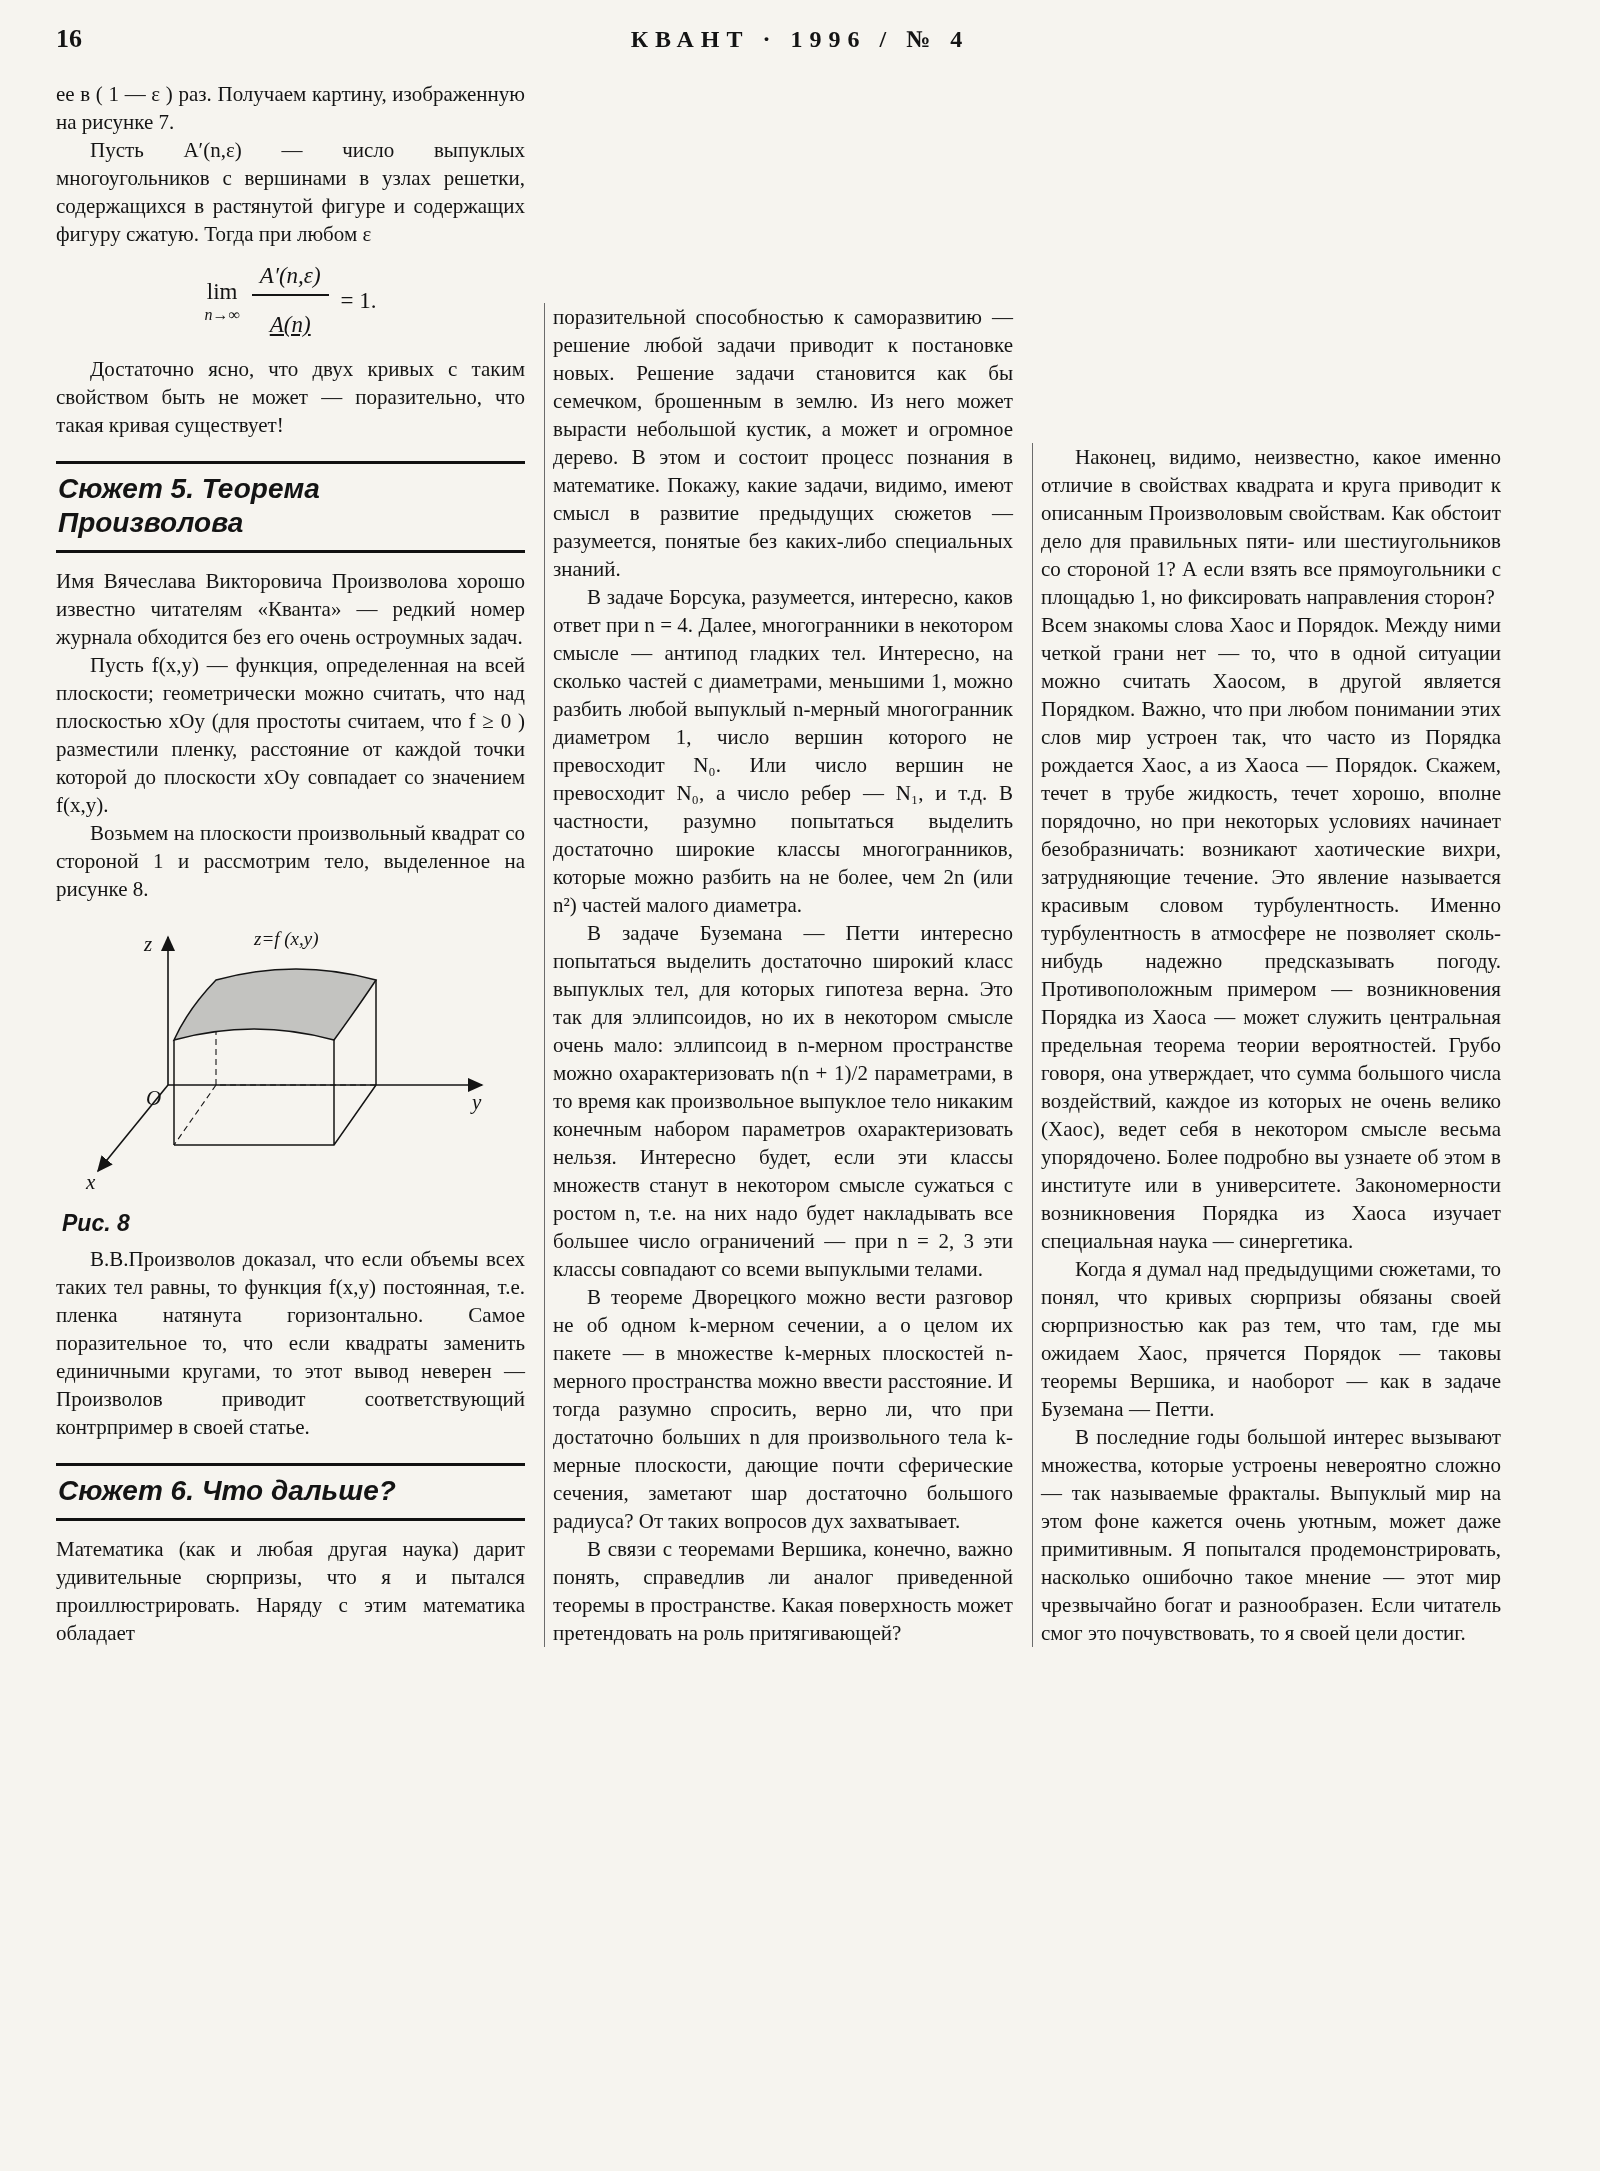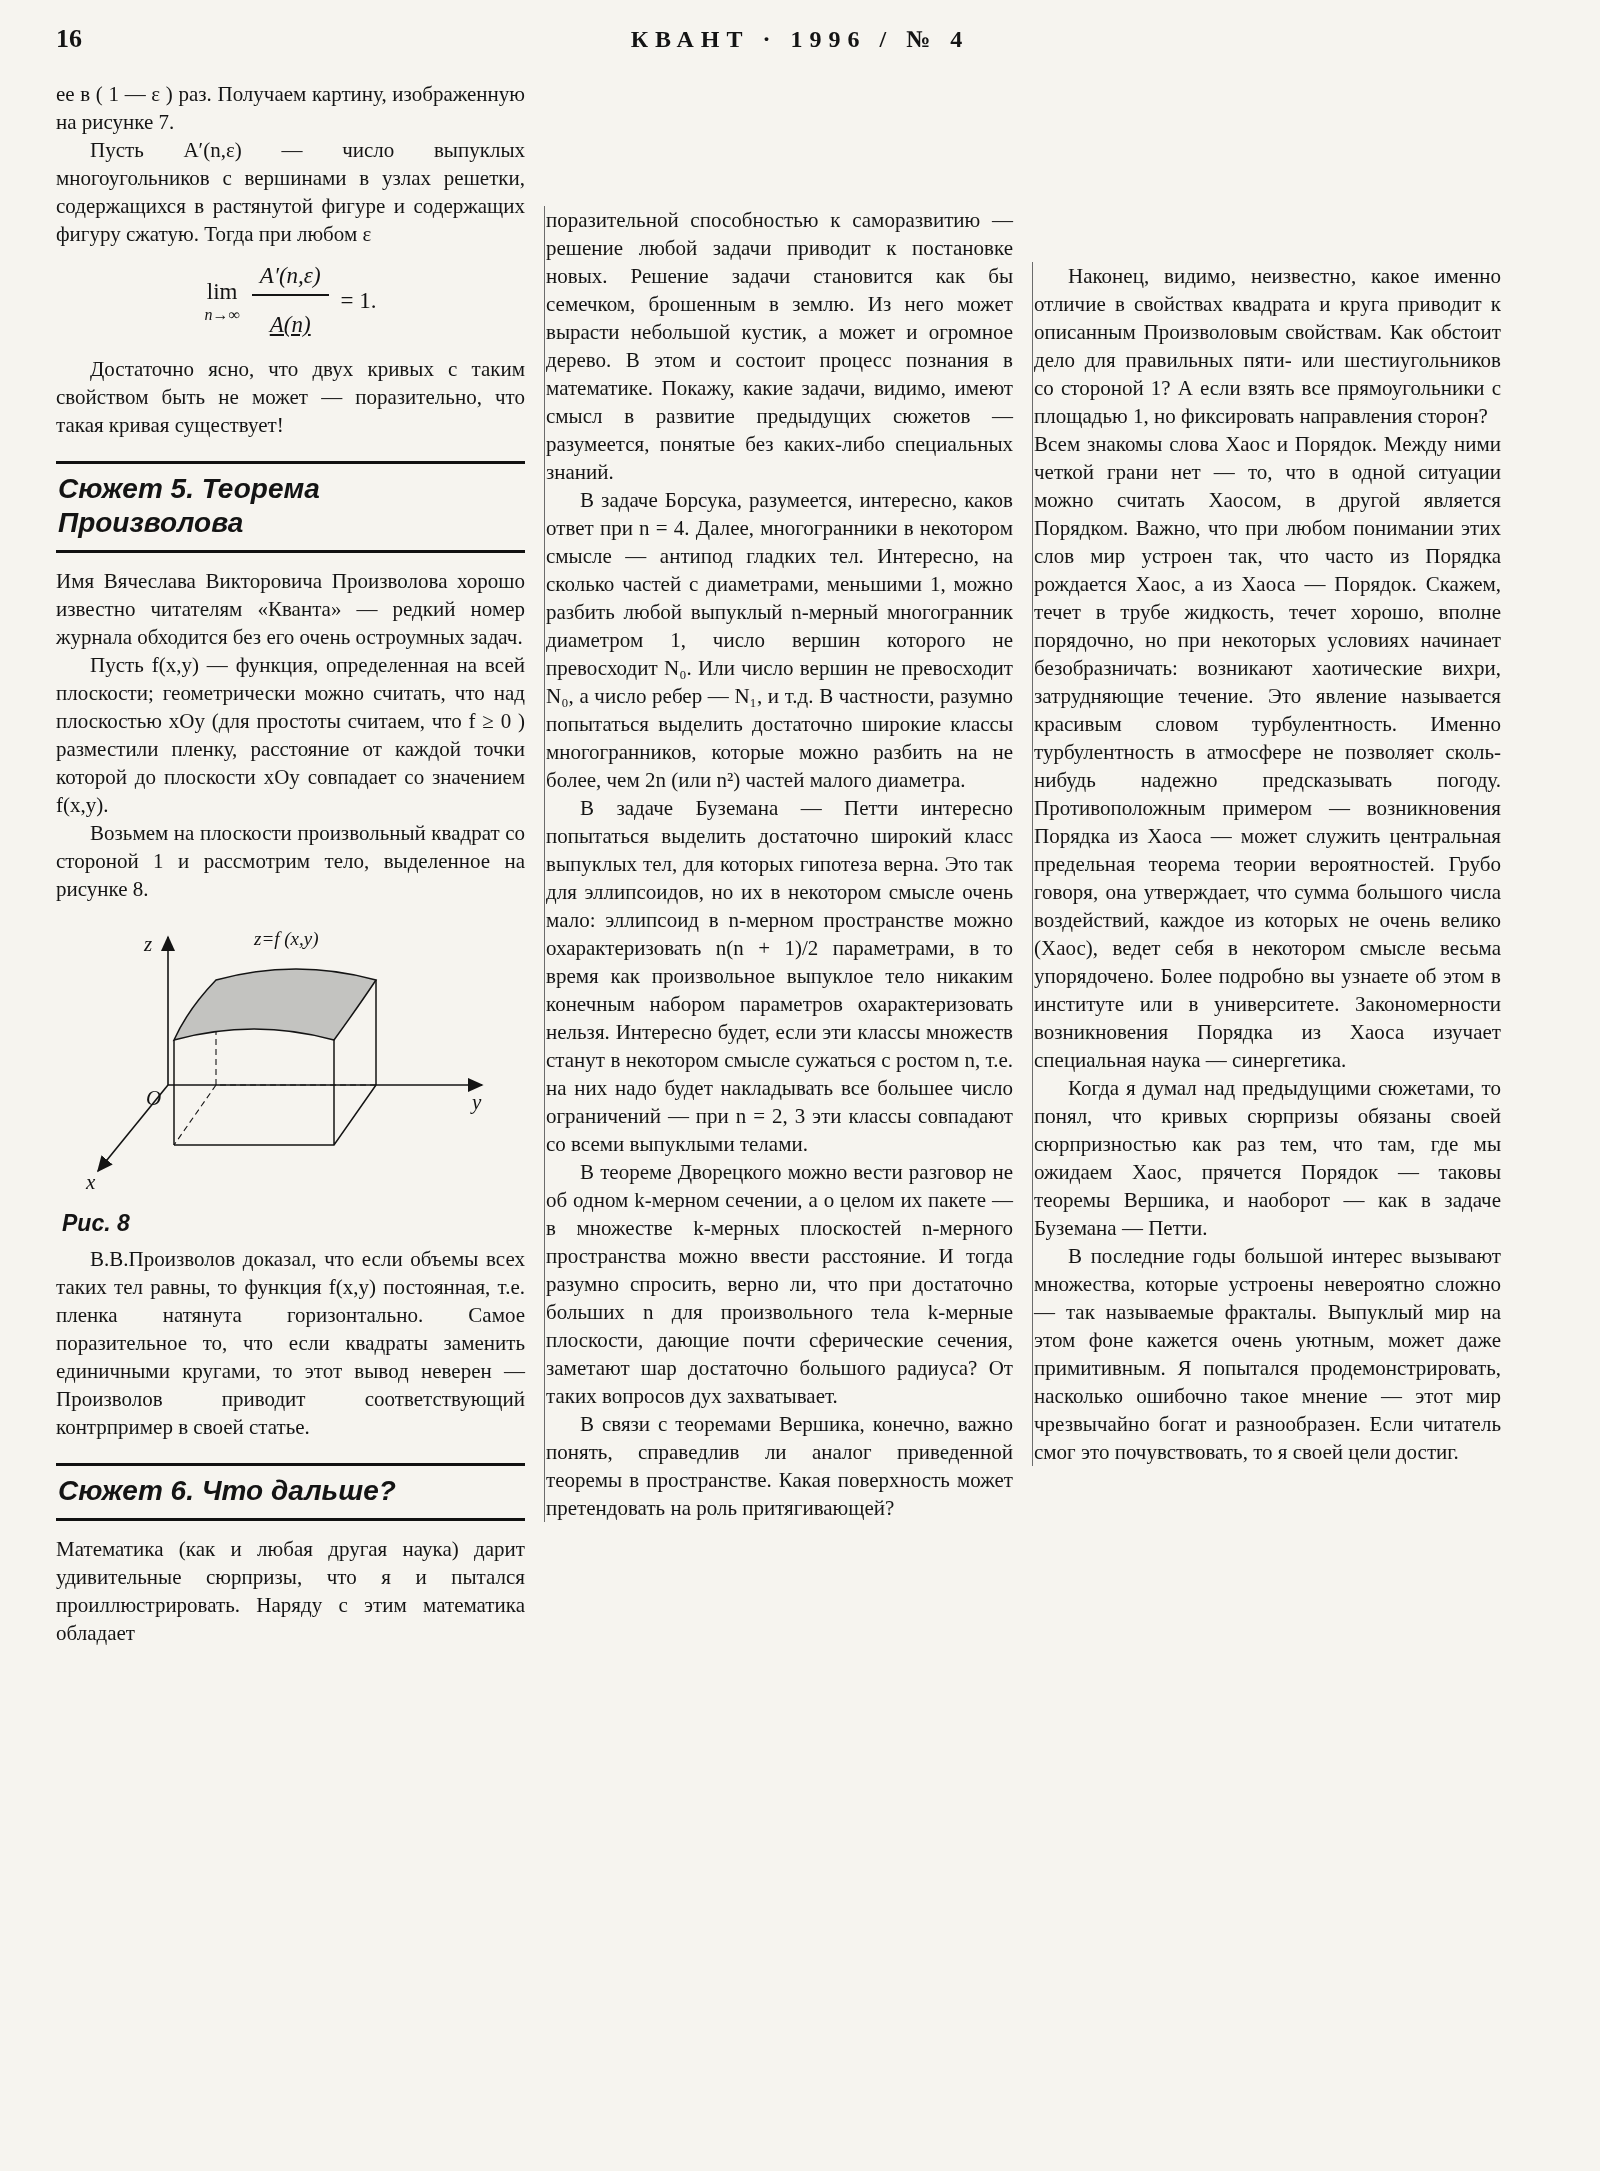--- a/index.html
+++ b/index.html
@@ -12,26 +12,26 @@
   .page { padding:24px 56px 30px 56px; }
 
   .page-header { position:relative; height:42px; margin-bottom:14px; }
   .page-number { font-size:26px; font-weight:bold; }
   .journal-title {
     position:absolute; left:0; right:0; top:2px;
     text-align:center; font-size:24px; font-weight:bold;
     letter-spacing:7px;
   }
 
-  .columns { display:flex; align-items:center; }
+  .columns { display:flex; align-items:flex-end; }
   .col {
     width:469px; font-size:21px; line-height:28px;
     text-align:justify;
   }
-  .col + .col { margin-left:19px; padding-left:1px; border-left:1px solid #6b6b6b; }
+  .col + .col { margin-left:19px; padding-left:8px; border-left:1px solid #6b6b6b; }
   .col p { text-indent:34px; margin:0; }
   .col p.noindent { text-indent:0; }
 
   .section-title {
     font-family:"Liberation Sans", sans-serif;
     font-style:italic; font-weight:bold;
     font-size:28px; line-height:34px;
     border-top:3px solid #111; border-bottom:3px solid #111;
     padding:8px 2px 10px 2px;
     margin:22px 0 14px 0;

